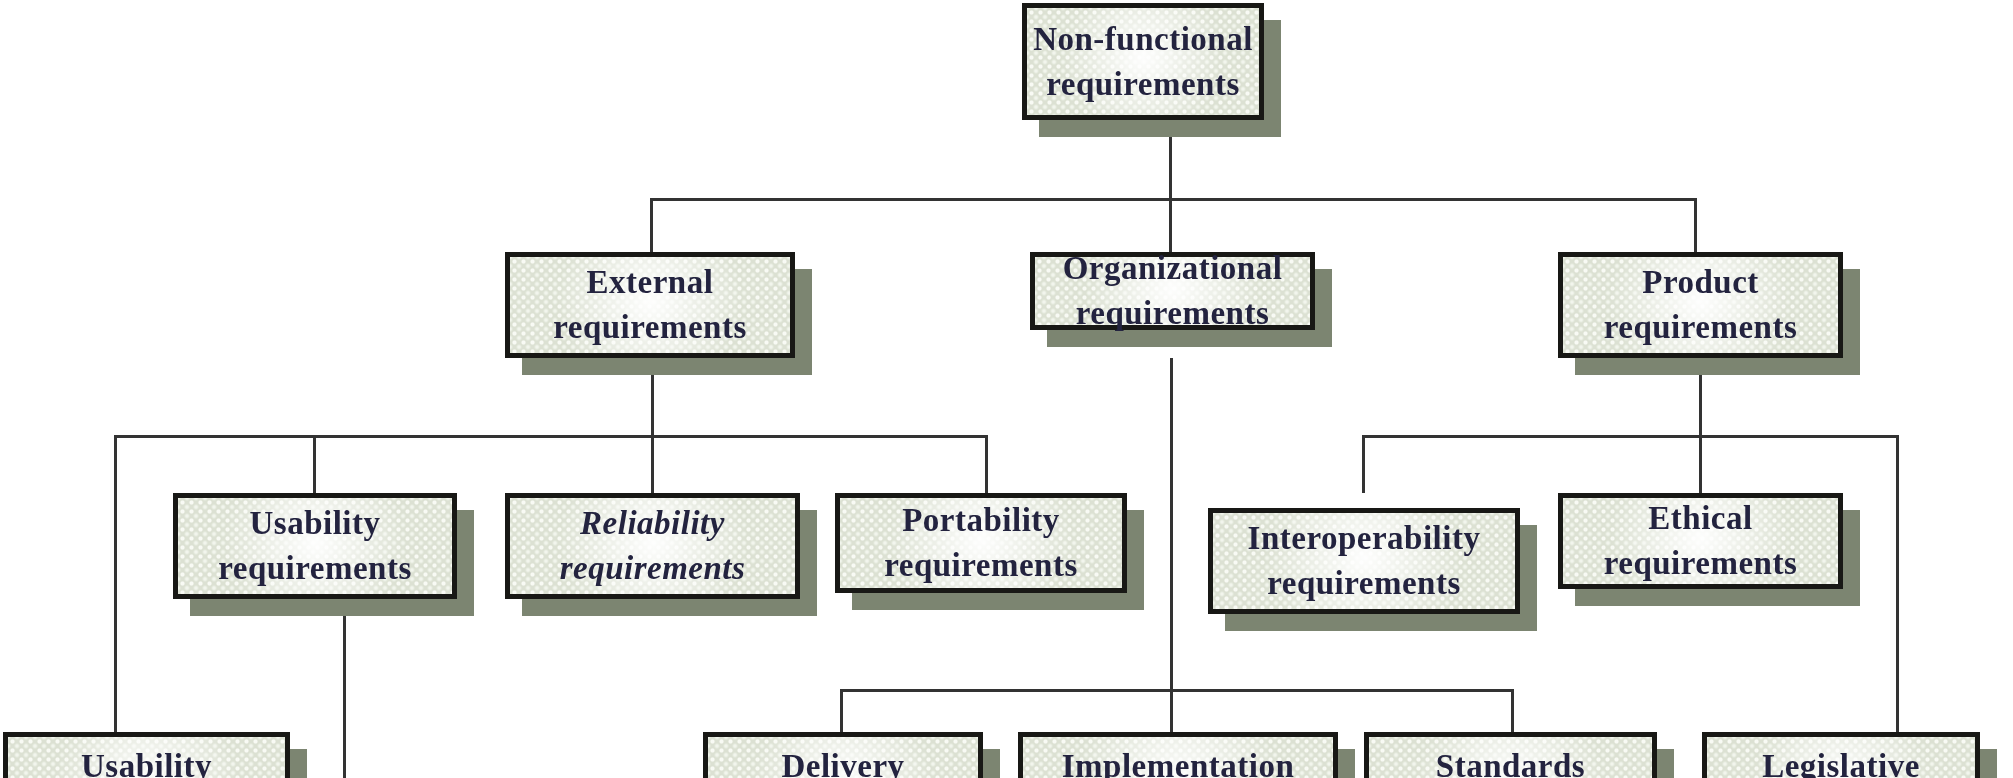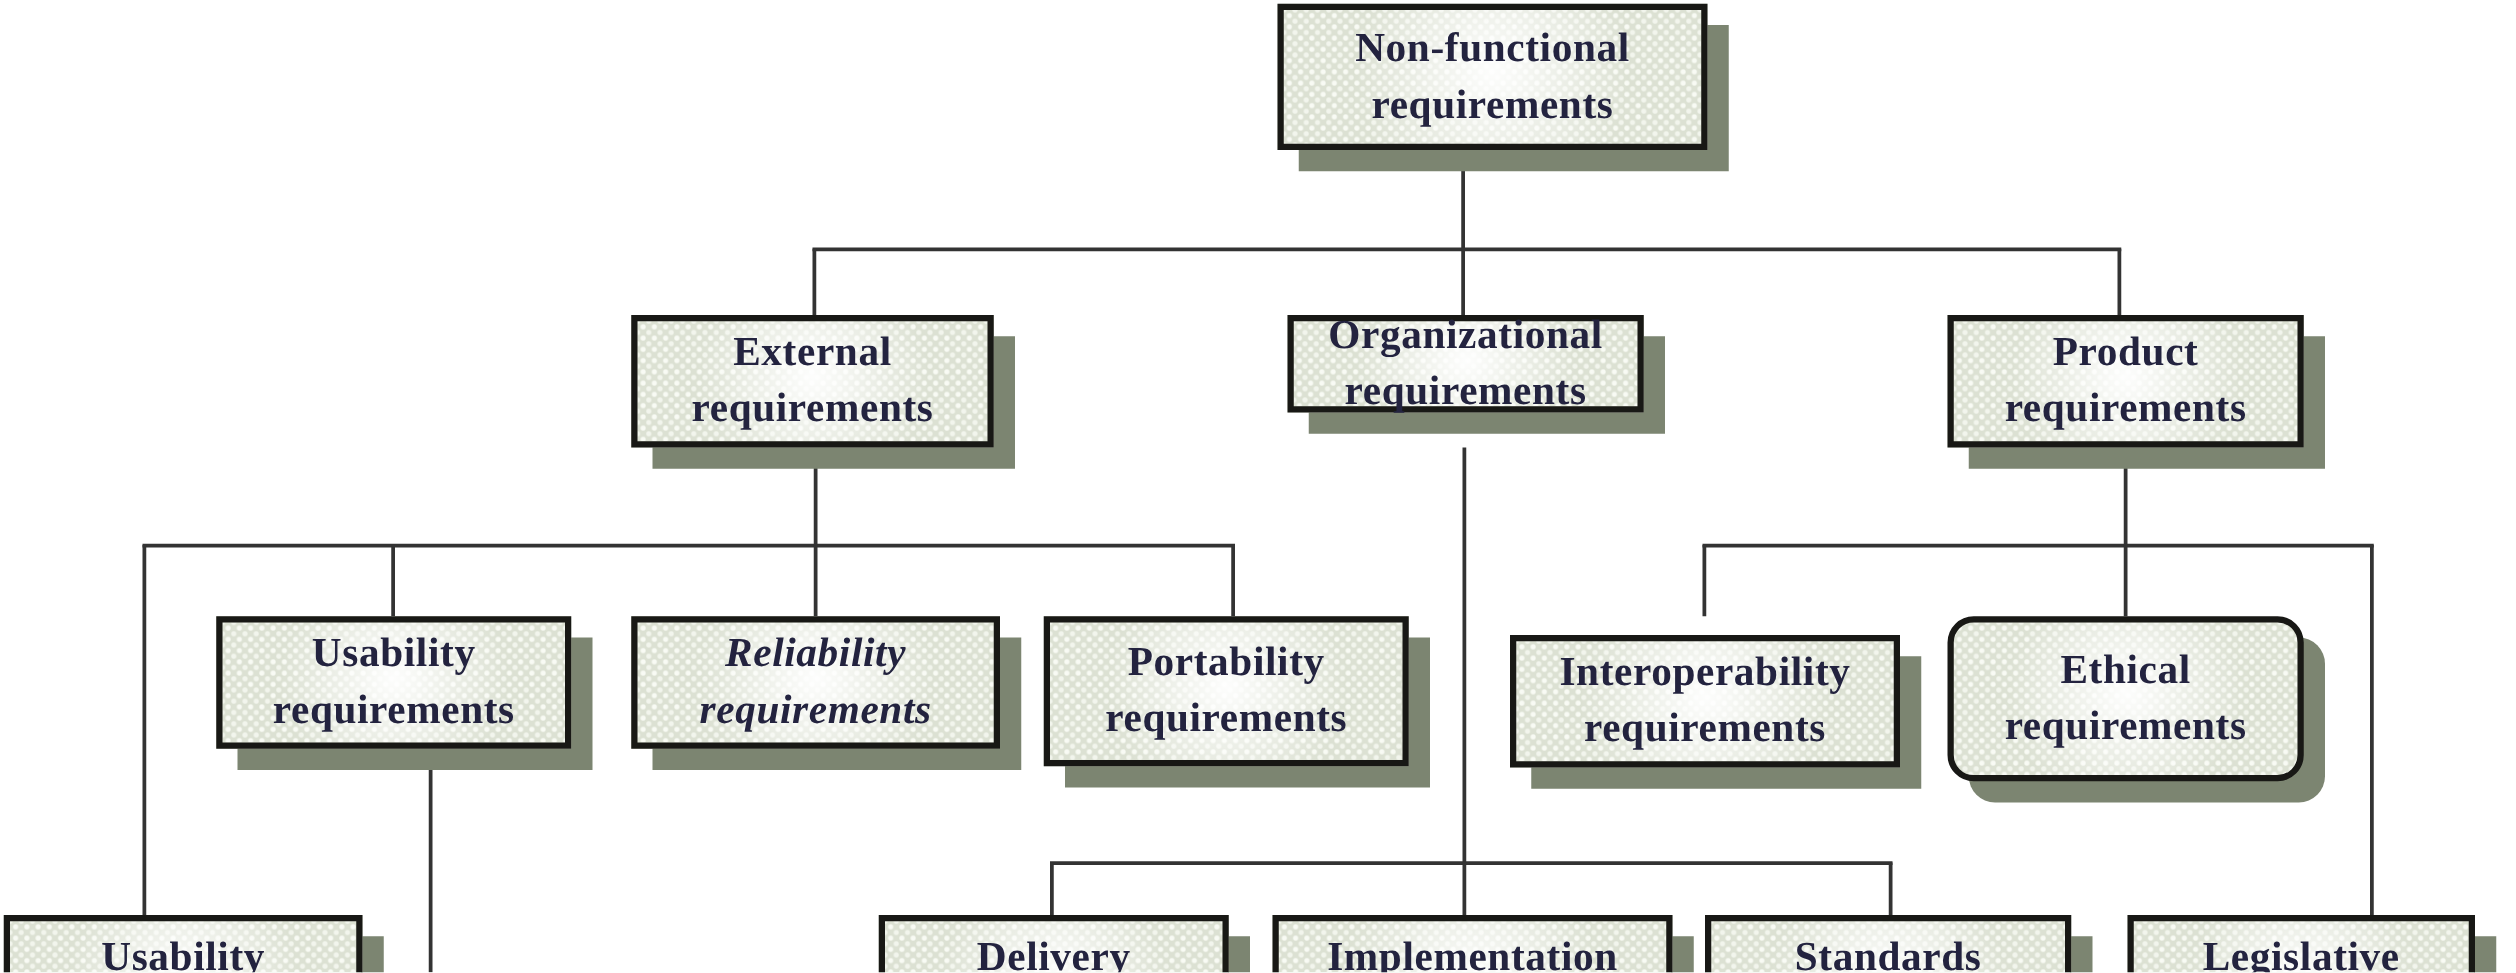--- a/index.html
+++ b/index.html
@@ -66,36 +66,36 @@
     <div class="edge" style="left: 1699px; top: 358px; width: 3px; height: 79px; background: rgb(51, 51, 51);"></div>
     <div class="edge" style="left: 1362px; top: 435px; width: 537px; height: 3px; background: rgb(51, 51, 51);"></div>
     <div class="edge" style="left: 1362px; top: 436px; width: 3px; height: 57px; background: rgb(51, 51, 51);"></div>
     <div class="edge" style="left: 1699px; top: 436px; width: 3px; height: 57px; background: rgb(51, 51, 51);"></div>
     <div class="edge" style="left: 1896px; top: 436px; width: 3px; height: 296px; background: rgb(51, 51, 51);"></div>
     <div class="edge" style="left: 1170px; top: 358px; width: 3px; height: 333px; background: rgb(51, 51, 51);"></div>
     <div class="edge" style="left: 840px; top: 689px; width: 674px; height: 3px; background: rgb(51, 51, 51);"></div>
     <div class="edge" style="left: 840px; top: 690px; width: 3px; height: 43px; background: rgb(51, 51, 51);"></div>
     <div class="edge" style="left: 1170px; top: 690px; width: 3px; height: 43px; background: rgb(51, 51, 51);"></div>
     <div class="edge" style="left: 1511px; top: 690px; width: 3px; height: 43px; background: rgb(51, 51, 51);"></div>
-    <div class="node" style="left: 1022px; top: 3px; width: 344px; height: 117px; background-color: rgb(220, 225, 211); border-color: rgb(24, 24, 21); color: rgb(35, 35, 63); box-shadow: rgb(124, 133, 113) 17px 17px 0px 0px;">Non-functional
+    <div class="node" style="left: 1022px; top: 3px; width: 242px; height: 117px; background-color: rgb(220, 225, 211); border-color: rgb(24, 24, 21); color: rgb(35, 35, 63); box-shadow: rgb(124, 133, 113) 17px 17px 0px 0px;">Non-functional
 requirements</div>
     <div class="node" style="left: 505px; top: 252px; width: 290px; height: 106px; background-color: rgb(220, 225, 211); border-color: rgb(24, 24, 21); color: rgb(35, 35, 63); box-shadow: rgb(124, 133, 113) 17px 17px 0px 0px;">External
 requirements</div>
     <div class="node" style="left: 1030px; top: 252px; width: 285px; height: 78px; background-color: rgb(220, 225, 211); border-color: rgb(24, 24, 21); color: rgb(35, 35, 63); box-shadow: rgb(124, 133, 113) 17px 17px 0px 0px;">Organizational
 requirements</div>
     <div class="node" style="left: 1558px; top: 252px; width: 285px; height: 106px; background-color: rgb(220, 225, 211); border-color: rgb(24, 24, 21); color: rgb(35, 35, 63); box-shadow: rgb(124, 133, 113) 17px 17px 0px 0px;">Product
 requirements</div>
     <div class="node" style="left: 173px; top: 493px; width: 284px; height: 106px; background-color: rgb(220, 225, 211); border-color: rgb(24, 24, 21); color: rgb(35, 35, 63); box-shadow: rgb(124, 133, 113) 17px 17px 0px 0px;">Usability
 requirements</div>
     <div class="node" style="left: 505px; top: 493px; width: 295px; height: 106px; background-color: rgb(220, 225, 211); border-color: rgb(24, 24, 21); color: rgb(35, 35, 63); box-shadow: rgb(124, 133, 113) 17px 17px 0px 0px; font-style: italic;">Reliability
 requirements</div>
-    <div class="node" style="left: 835px; top: 493px; width: 292px; height: 120px; background-color: rgb(220, 225, 211); border-color: rgb(24, 24, 21); color: rgb(35, 35, 63); box-shadow: rgb(124, 133, 113) 17px 17px 0px 0px;">Portability
+    <div class="node" style="left: 835px; top: 493px; width: 292px; height: 100px; background-color: rgb(220, 225, 211); border-color: rgb(24, 24, 21); color: rgb(35, 35, 63); box-shadow: rgb(124, 133, 113) 17px 17px 0px 0px;">Portability
 requirements</div>
     <div class="node" style="left: 1208px; top: 493px; width: 312px; height: 106px; background-color: rgb(220, 225, 211); border-color: rgb(24, 24, 21); color: rgb(35, 35, 63); box-shadow: rgb(124, 133, 113) 17px 17px 0px 0px; margin-top: 15px;">Interoperability
 requirements</div>
-    <div class="node" style="left: 1558px; top: 493px; width: 285px; height: 132px; background-color: rgb(220, 225, 211); border-color: rgb(24, 24, 21); color: rgb(35, 35, 63); box-shadow: rgb(124, 133, 113) 17px 17px 0px 0px; border-radius: 21px;">Ethical
+    <div class="node" style="left: 1558px; top: 493px; width: 285px; height: 96px; background-color: rgb(220, 225, 211); border-color: rgb(24, 24, 21); color: rgb(35, 35, 63); box-shadow: rgb(124, 133, 113) 17px 17px 0px 0px;">Ethical
 requirements</div>
     <div class="node clipped" style="left: 3px; top: 732px; width: 287px; height: 115px; background-color: rgb(220, 225, 211); border-color: rgb(24, 24, 21); color: rgb(35, 35, 63); box-shadow: rgb(124, 133, 113) 17px 17px 0px 0px;">Usability</div>
     <div class="node clipped" style="left: 703px; top: 732px; width: 280px; height: 115px; background-color: rgb(220, 225, 211); border-color: rgb(24, 24, 21); color: rgb(35, 35, 63); box-shadow: rgb(124, 133, 113) 17px 17px 0px 0px;">Delivery</div>
     <div class="node clipped" style="left: 1018px; top: 732px; width: 320px; height: 115px; background-color: rgb(220, 225, 211); border-color: rgb(24, 24, 21); color: rgb(35, 35, 63); box-shadow: rgb(124, 133, 113) 17px 17px 0px 0px;">Implementation</div>
     <div class="node clipped" style="left: 1364px; top: 732px; width: 293px; height: 115px; background-color: rgb(220, 225, 211); border-color: rgb(24, 24, 21); color: rgb(35, 35, 63); box-shadow: rgb(124, 133, 113) 17px 17px 0px 0px;">Standards</div>
     <div class="node clipped" style="left: 1702px; top: 732px; width: 278px; height: 115px; background-color: rgb(220, 225, 211); border-color: rgb(24, 24, 21); color: rgb(35, 35, 63); box-shadow: rgb(124, 133, 113) 17px 17px 0px 0px;">Legislative</div>
   </div>
 
 </body></html>

